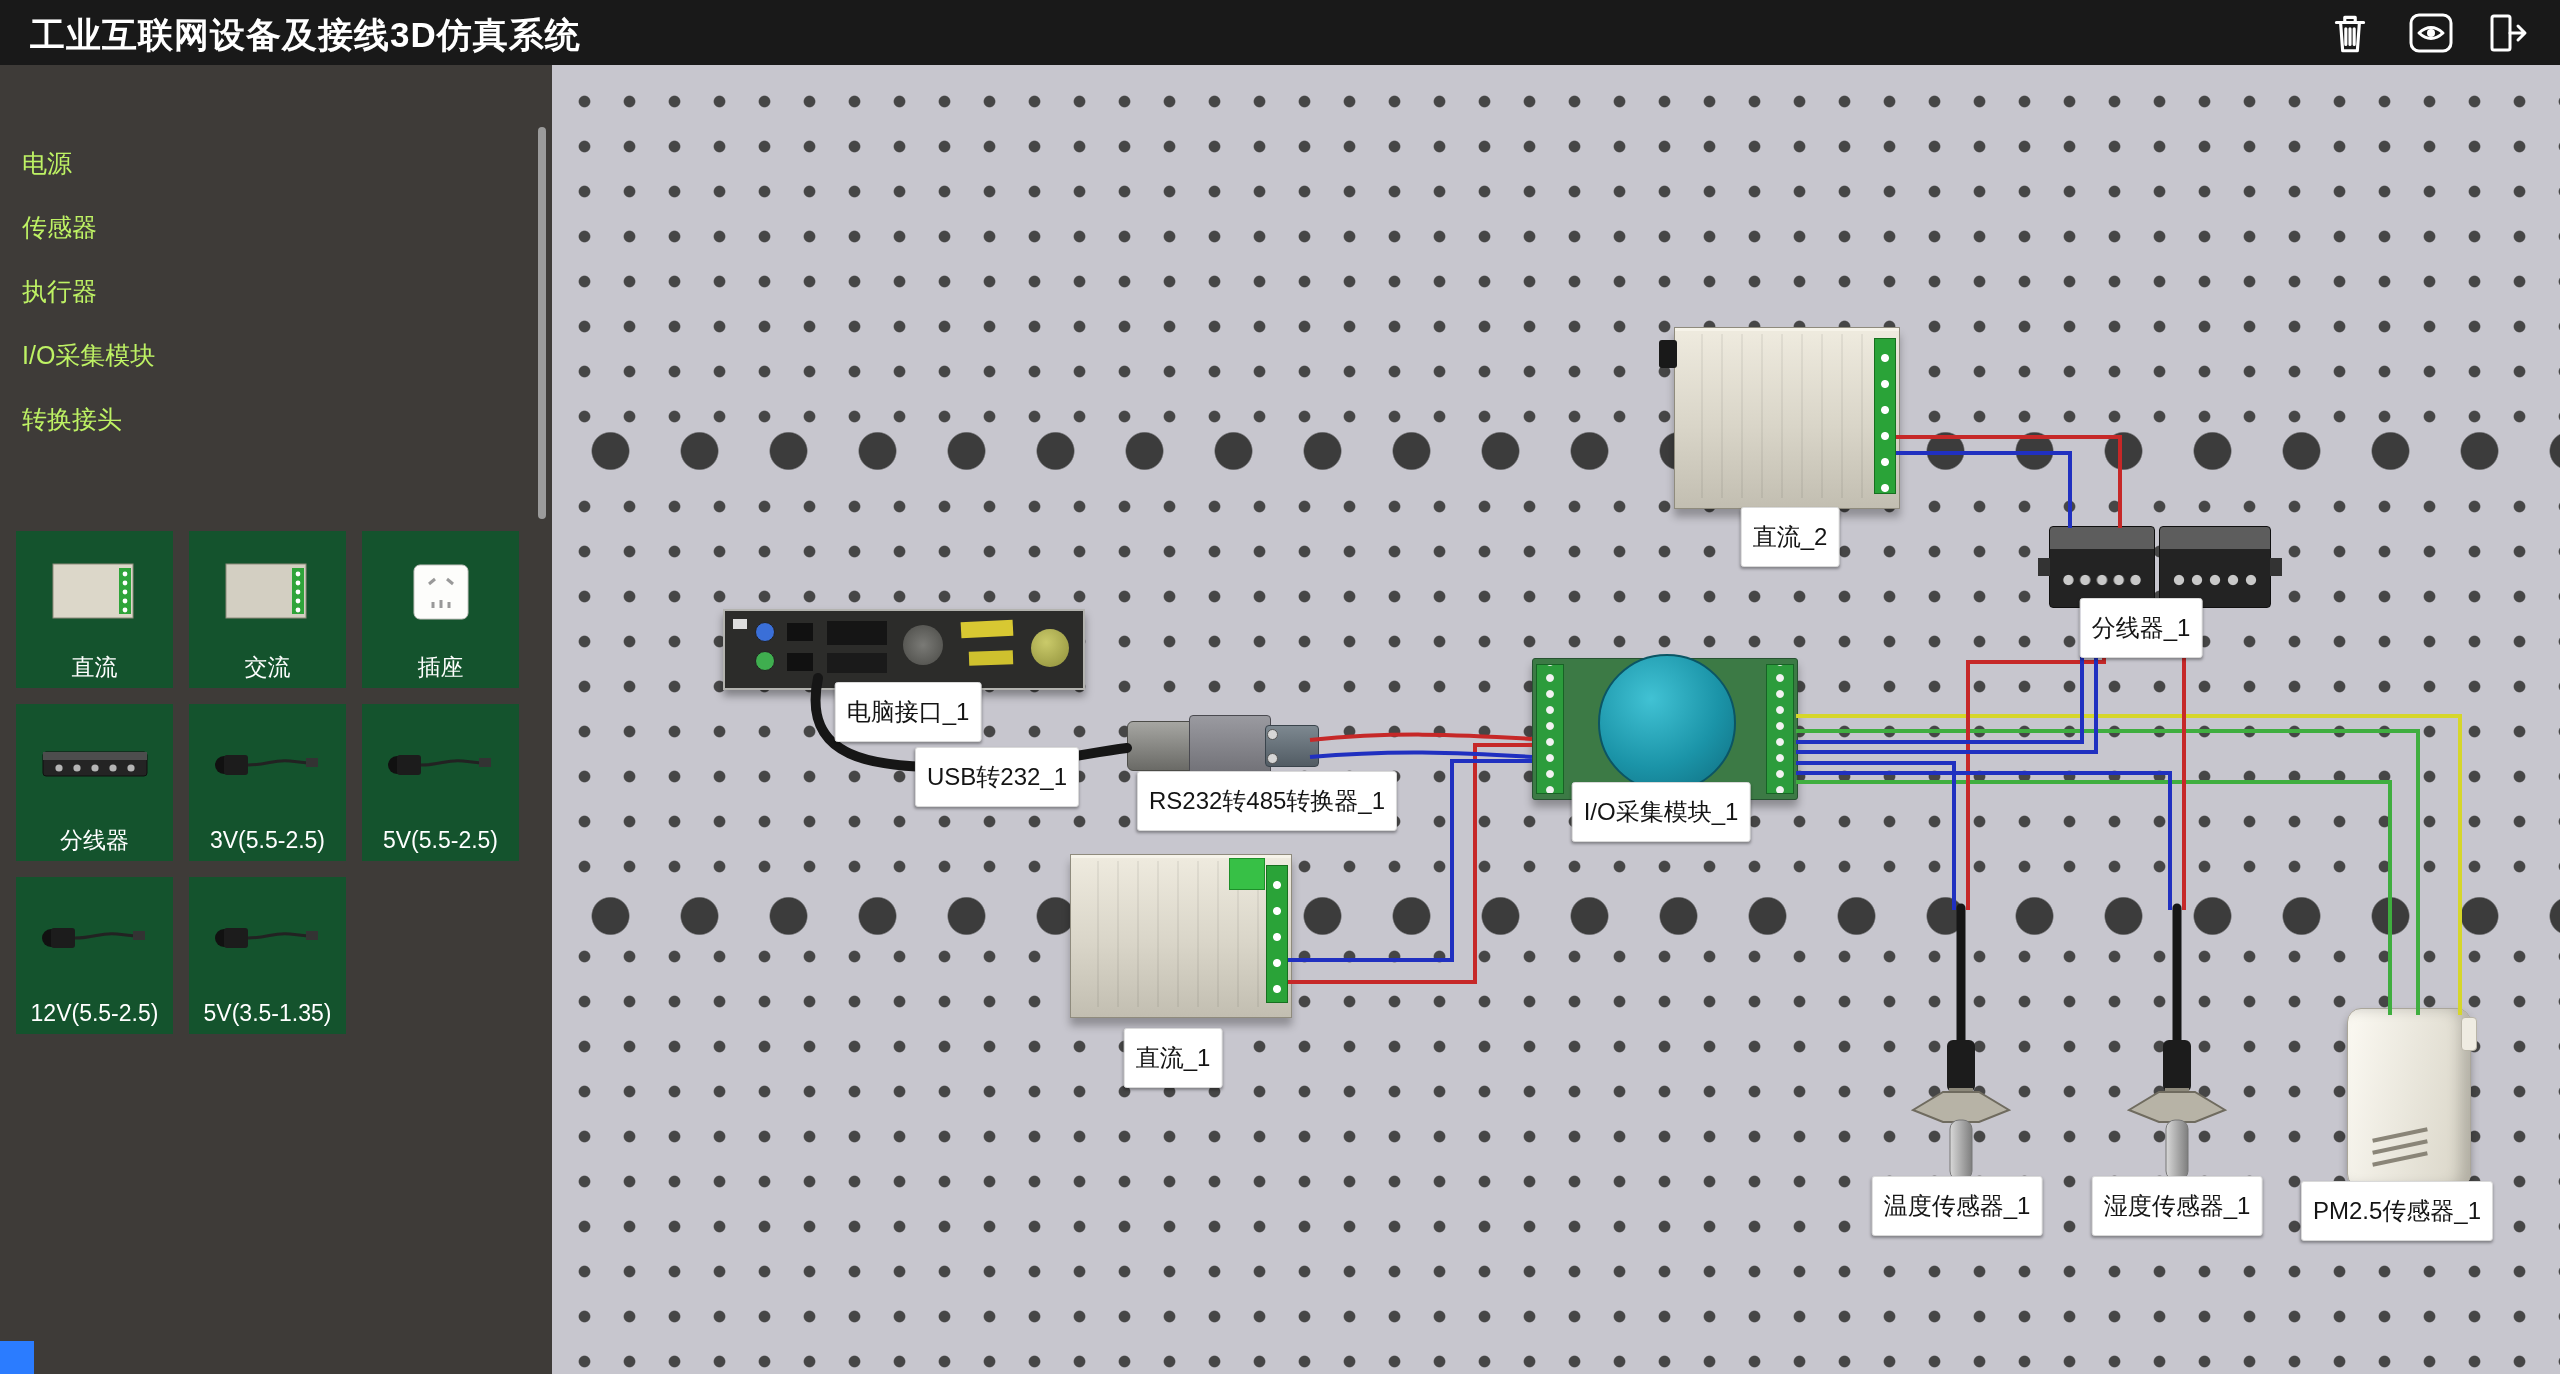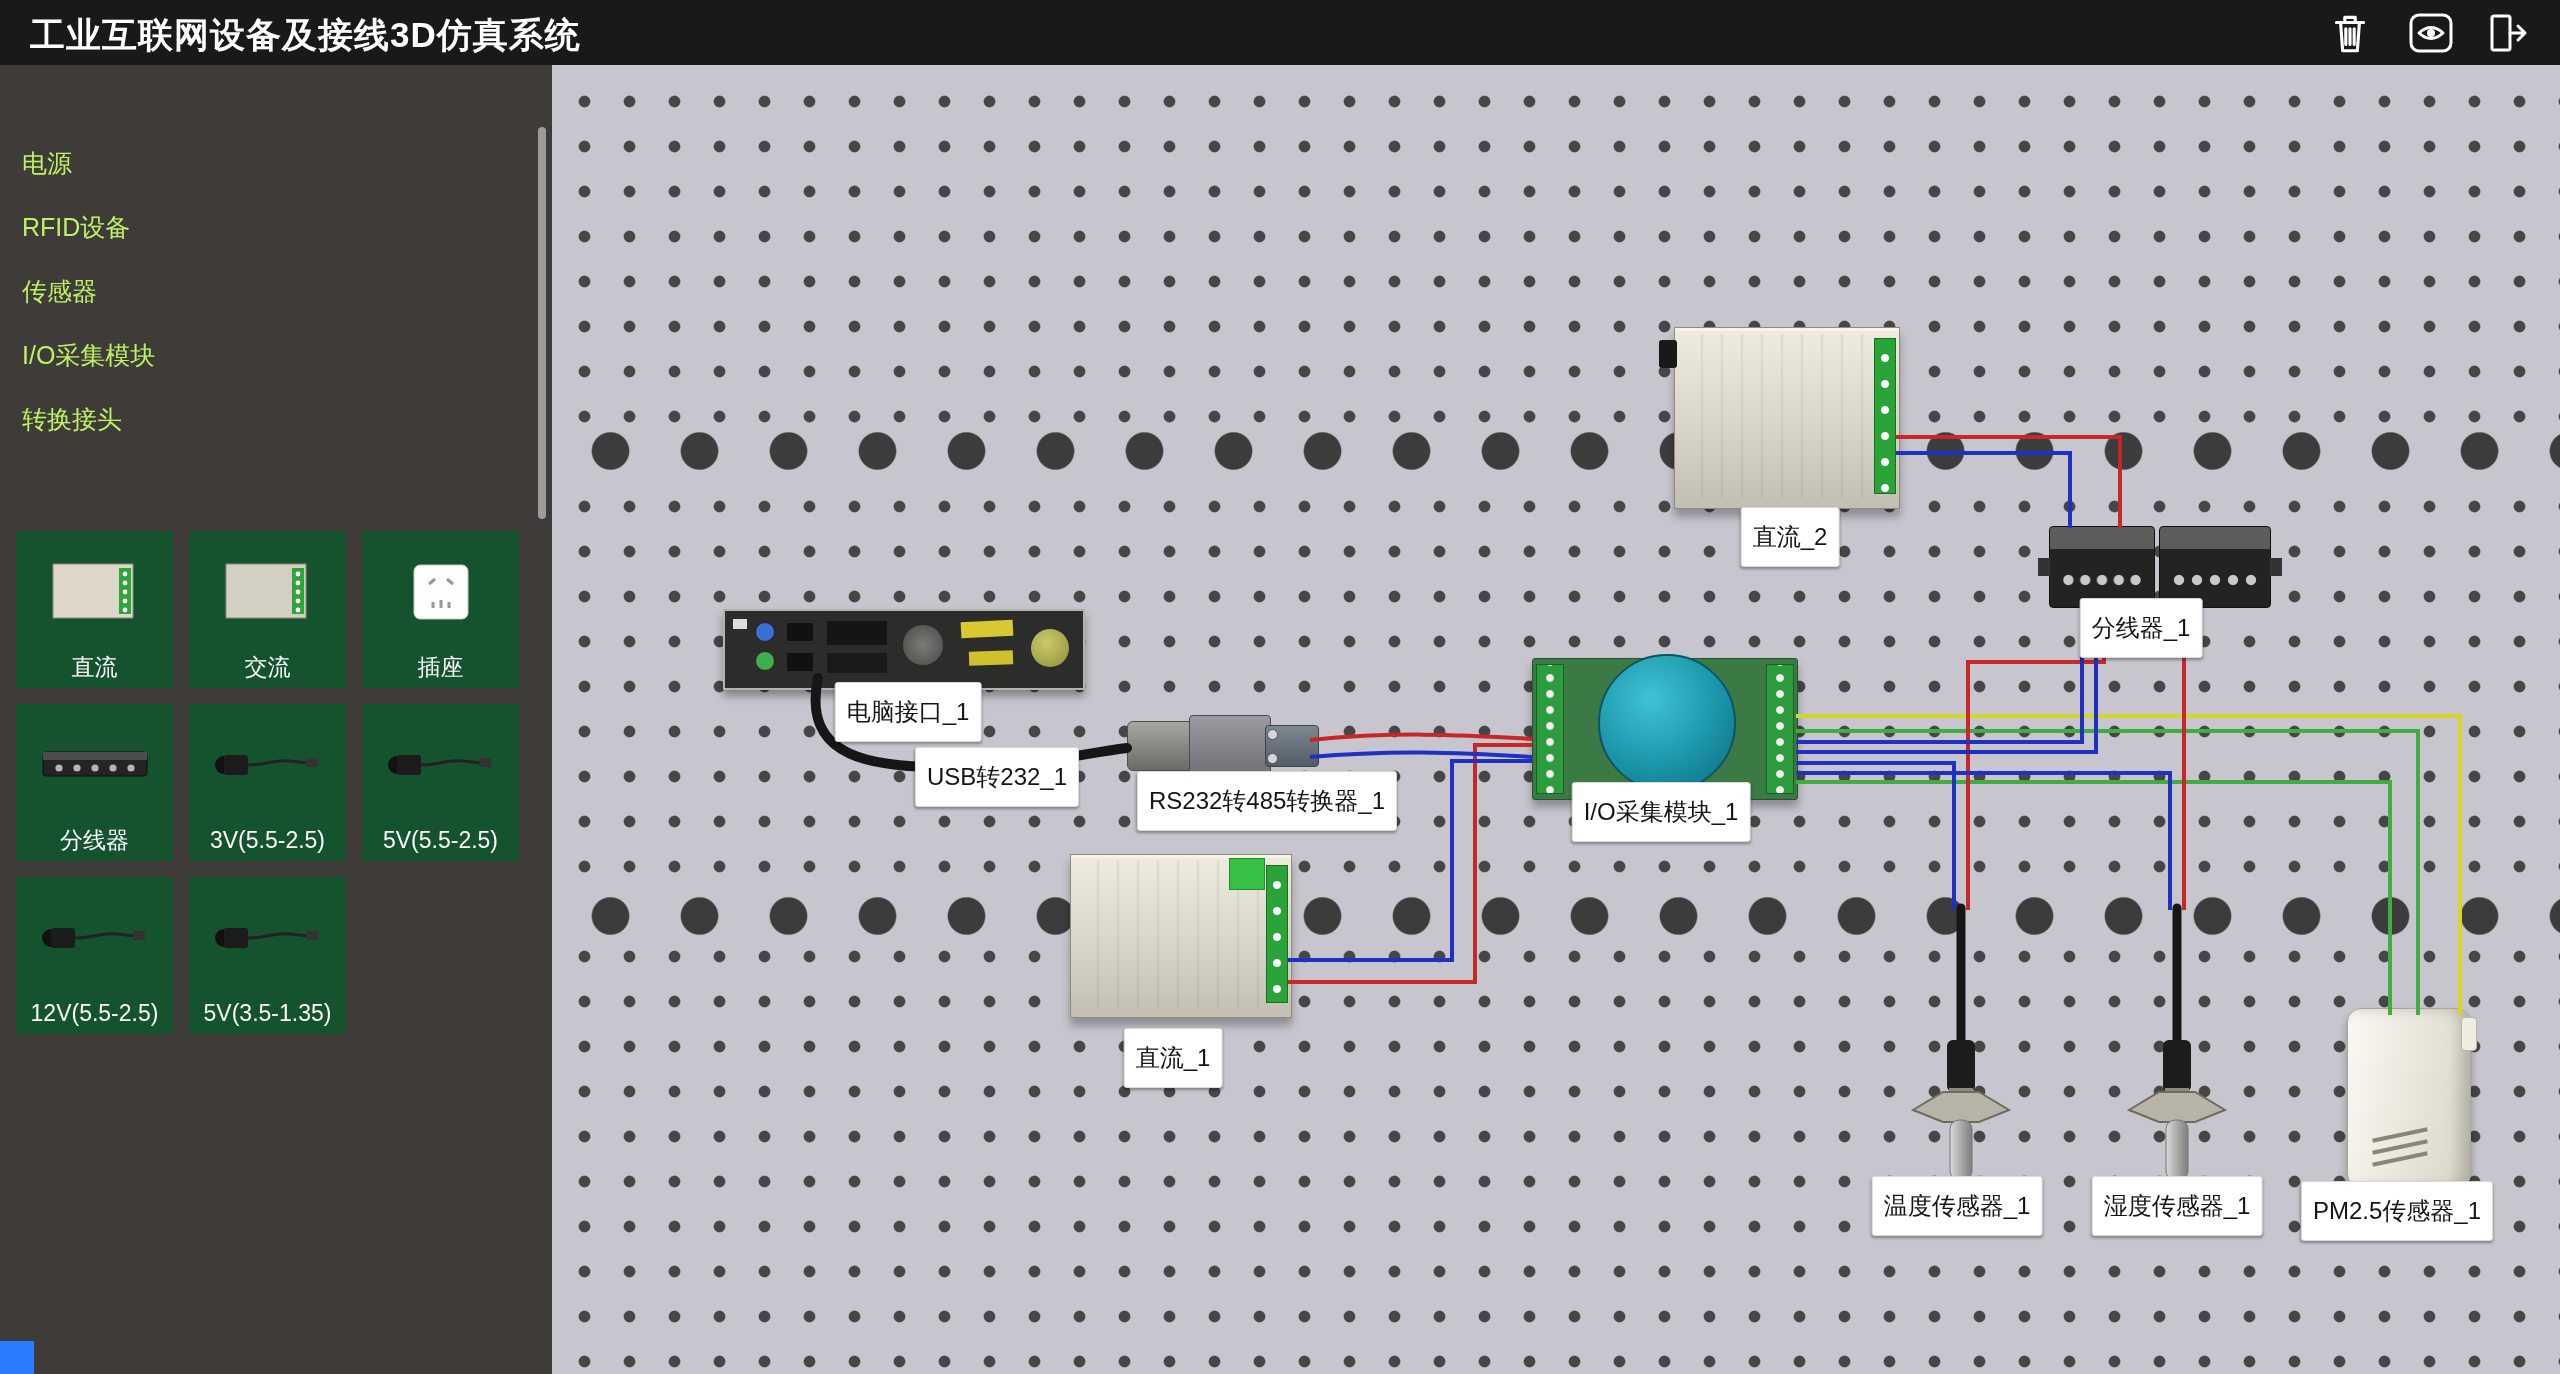--- a/index.html
+++ b/index.html
@@ -106,22 +106,22 @@
     <svg width="48" height="46" viewBox="0 0 48 44">
       <rect x="8" y="5" width="18" height="34" rx="2"></rect>
       <path d="M26 22 h14 M34 15 l7 7 l-7 7"></path>
     </svg>
   </div>
 </div>
 
 <div id="sidebar">
   <div id="menu">
     <div class="mitem">电源</div>
-    <div class="mitem">RFID设备</div>
     <div class="mitem">传感器</div>
+    <div class="mitem">执行器</div>
     <div class="mitem">I/O采集模块</div>
     <div class="mitem">转换接头</div>
   </div>
   <div id="sb-thumb"></div>
 
   <div id="tiles">
     <div class="tile">
       <div class="tile-icon">
         <svg width="100" height="72" viewBox="0 0 100 72">
           <rect x="8" y="8" width="80" height="54" fill="#dcd7c9" stroke="#8f8b7d"></rect>

